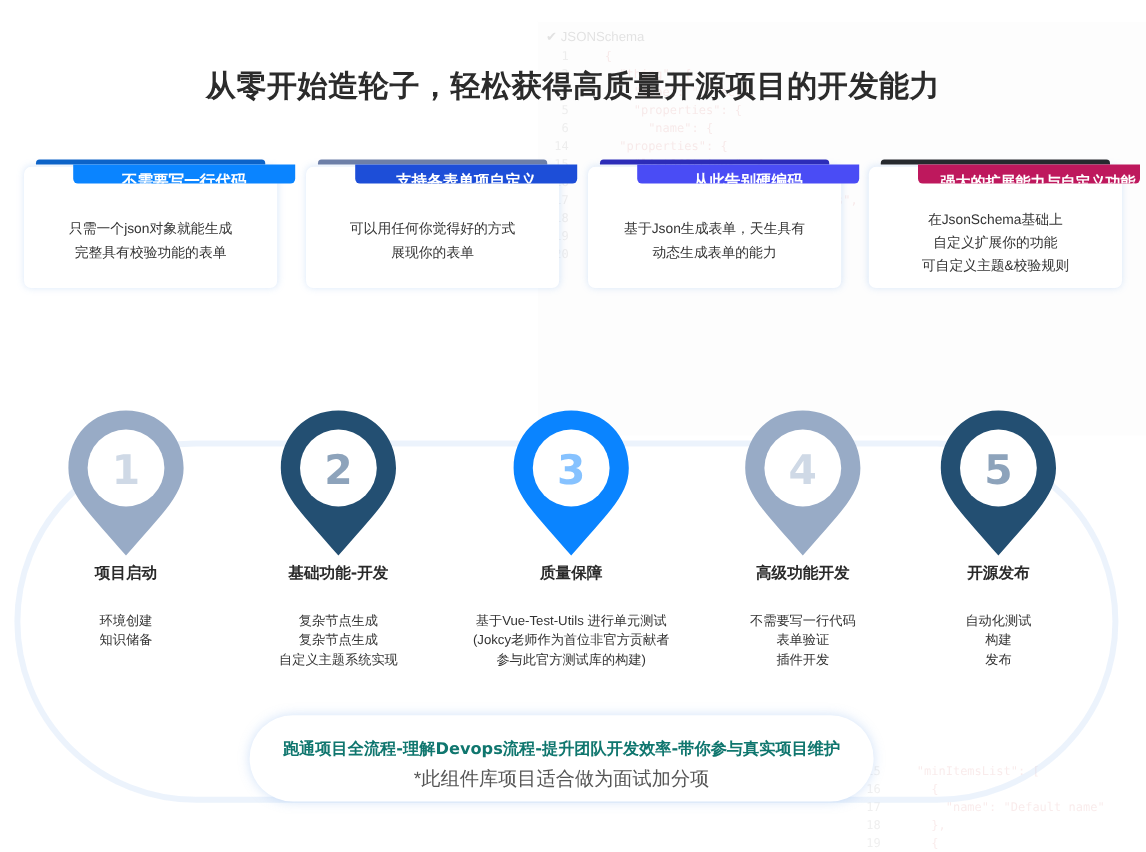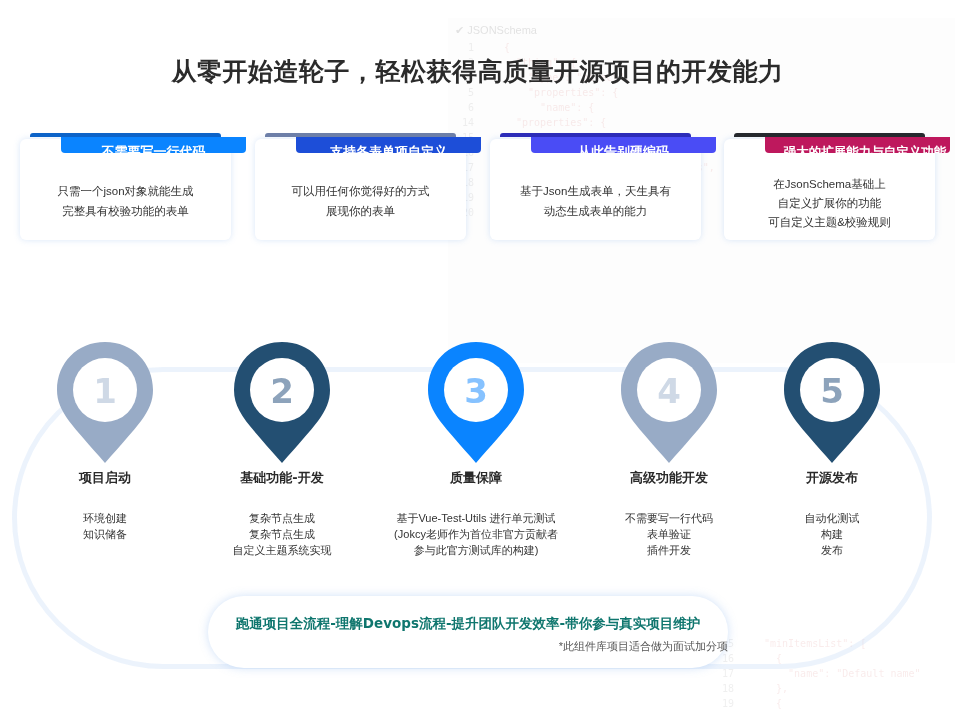--- a/index.html
+++ b/index.html
@@ -23,21 +23,21 @@
   .track { position: absolute; left: 12px; top: 367px; width: 920px; height: 302px; border: 5px solid rgba(200,220,245,0.35); border-radius: 160px; }
   .steps { position: absolute; top: 340px; left: 0; width: 955px; }
   .step { position: absolute; top: 0; width: 200px; text-align: center; }
   .pin { position: relative; margin: 0 auto; width: 100px; height: 125px; }
   .pin svg { display: block; }
   .step-title { margin-top: 4px; font-size: 13px; font-weight: bold; color: #2a2a2a; }
   .step-lines { margin-top: 23px; font-size: 11px; line-height: 16px; color: #333; font-family: "Liberation Sans", sans-serif; }
 
   .banner { position: absolute; left: 208px; top: 596px; width: 520px; height: 72px; background: #fff; border-radius: 36px; box-shadow: 0 0 10px rgba(120,170,235,0.35); text-align: center; }
   .banner-main { margin-top: 19px; font-size: 13.5px; font-weight: bold; color: #0f766e; white-space: nowrap; }
-  .banner-note { margin-top: 6px; font-size: 11px; color: #555; font-family: "Liberation Sans", sans-serif; text-align: right; }
+  .banner-note { margin-top: 6px; font-size: 16px; color: #555; font-family: "Liberation Sans", sans-serif; }
 </style>
 </head>
 <body>
 
 <div class="bg-panel"></div>
 <div class="bg-head">✔ JSONSchema</div>
 <div class="bg-code" id="bgcode1" style="left:440px; top:40px;"><span class="ln">1</span>{
 <span class="ln">3</span>  "thing": {
 <span class="ln">4</span>    "type": "object",
 <span class="ln">5</span>    "properties": {

